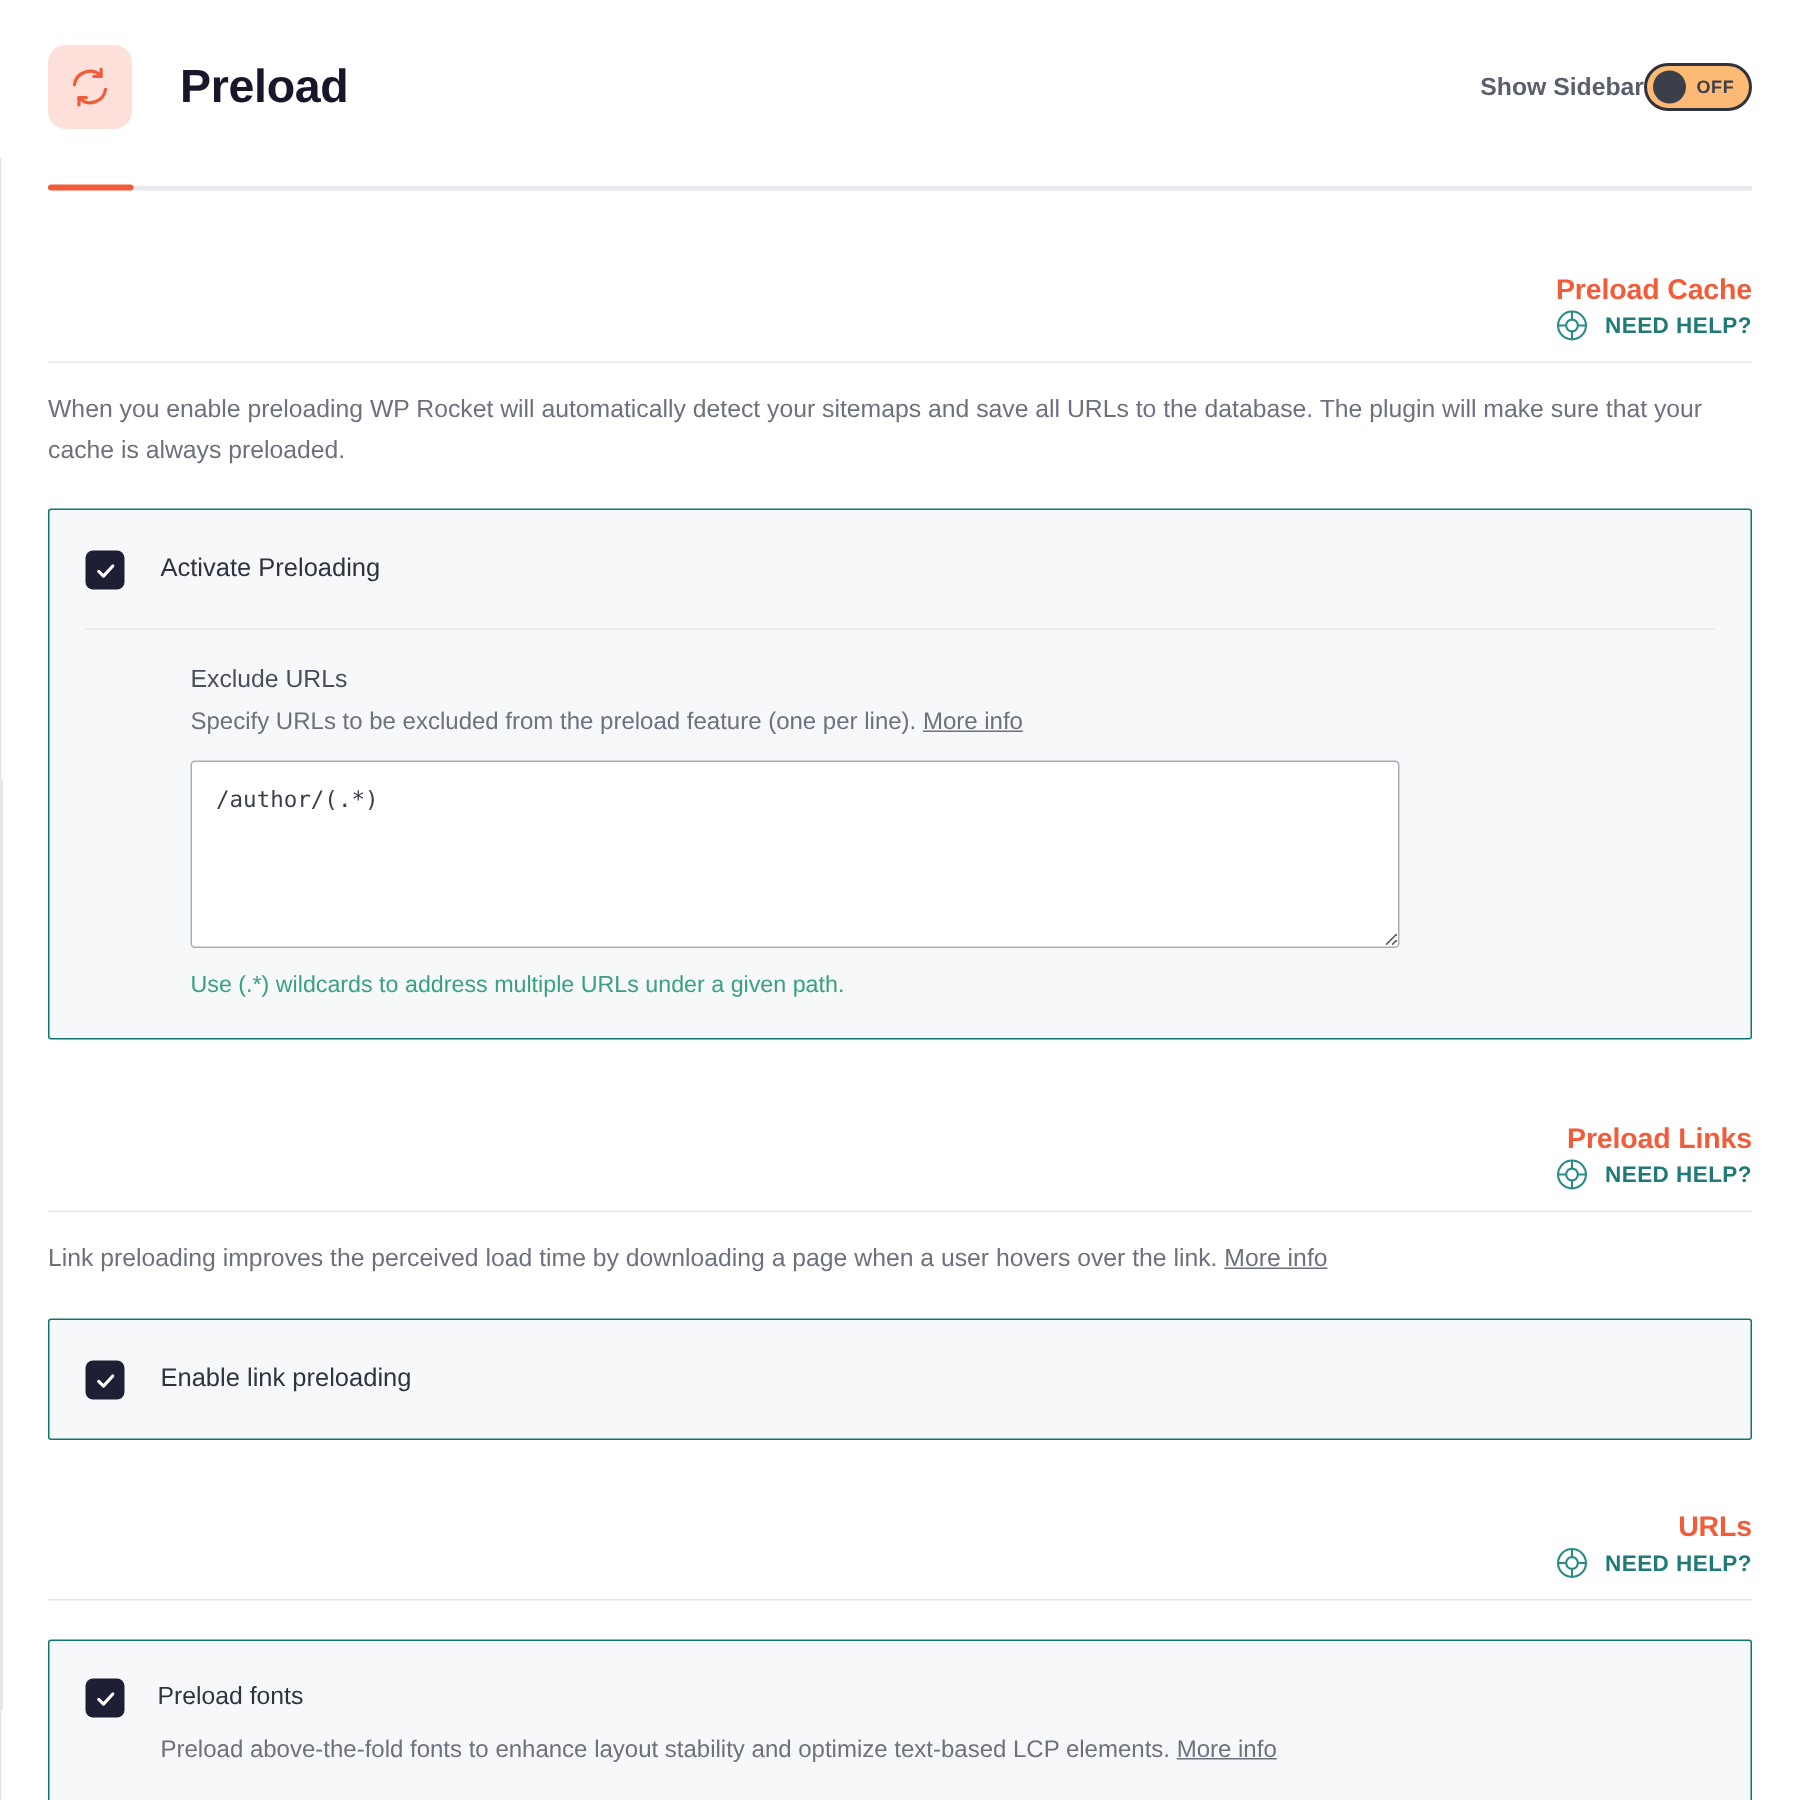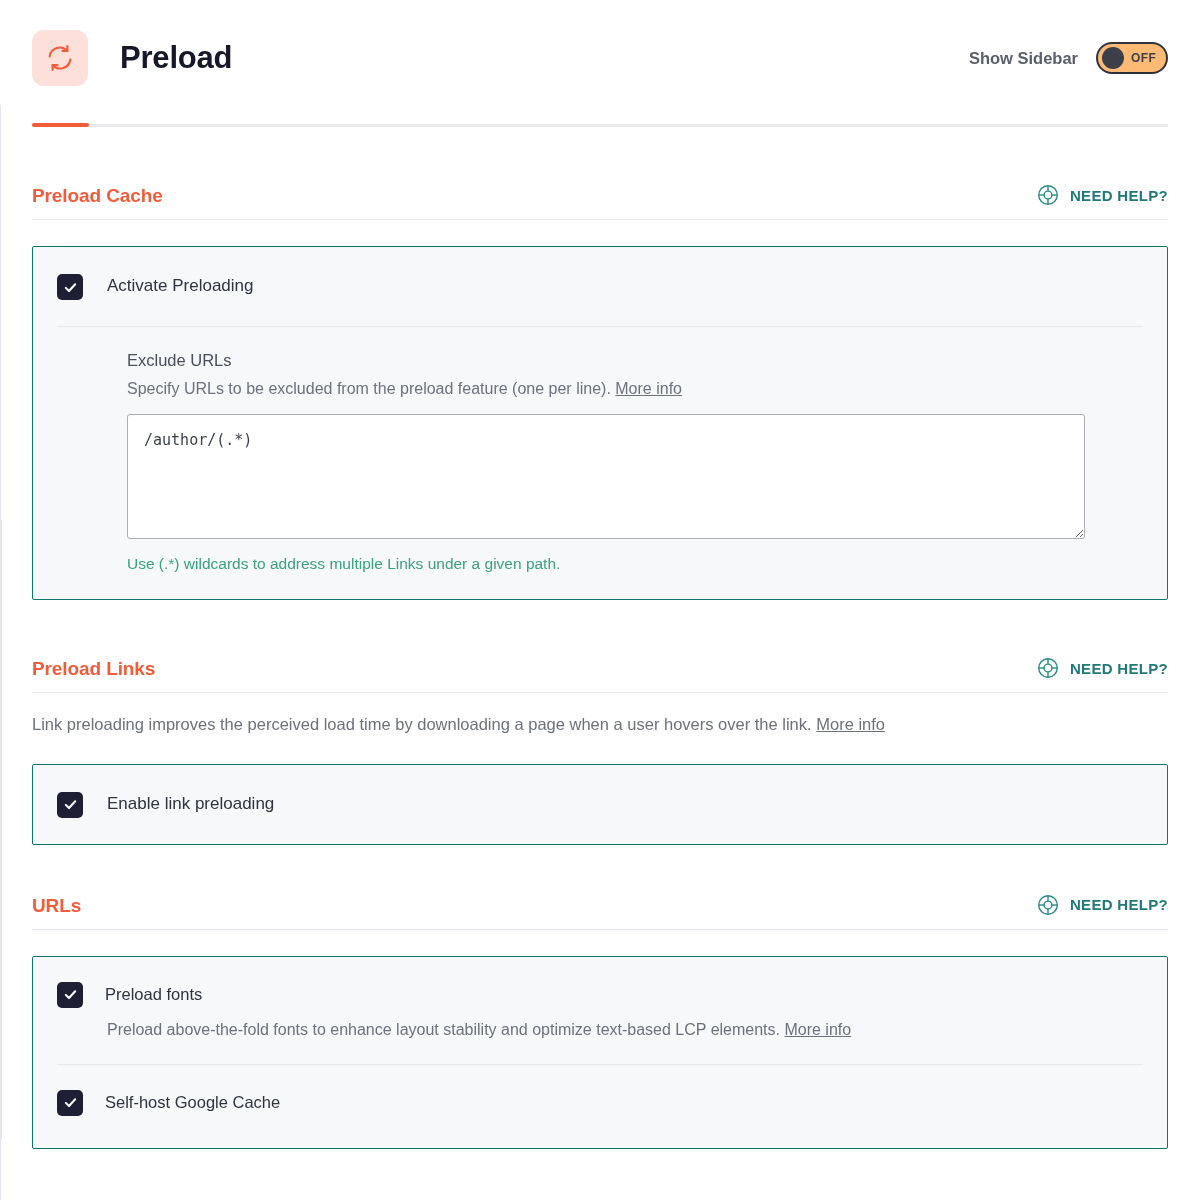--- a/index.html
+++ b/index.html
@@ -63,21 +63,20 @@
     font-size: 31px;
     font-weight: bold;
     color: #16172b;
     margin-left: 32px;
     letter-spacing: -0.2px;
   }
   .header-right {
     margin-left: auto;
     display: flex;
     align-items: center;
-    gap: 18px;
     justify-content: center;
   }
   .sidebar-label {
     font-size: 16.5px;
     font-weight: bold;
     color: #5b5f6b;
   }
   .toggle {
     width: 72px;
     height: 32px;
@@ -125,20 +124,21 @@
   
   .section {
     margin-top: 56px;
   }
   .section.tight { margin-top: 48px; }
   .section-head {
     display: flex;
     align-items: flex-end;
     justify-content: space-between;
     padding-bottom: 12px;
+    flex-direction: column;
   }
   .section-title {
     font-size: 19px;
     font-weight: bold;
     color: #f25c3b;
     letter-spacing: -0.1px;
   }
   .need-help {
     display: flex;
     align-items: center;
@@ -222,21 +222,21 @@
     color: #4a4e59;
     margin: 0 0 10px 0;
   }
   .sub-desc {
     font-size: 16px;
     color: #6d717c;
     margin: 0 0 16px 0;
   }
   textarea.excl {
     display: block;
-    width: 958px;
+    width: 806px;
     height: 125px;
     border: 1px solid #a9adb6;
     border-radius: 3px;
     background: #ffffff;
     padding: 14px 16px;
     font-family: "DejaVu Sans Mono", "Liberation Mono", monospace;
     font-size: 15px;
     color: #3b3f4a;
     resize: vertical;
     line-height: 1.5;
@@ -301,20 +301,21 @@
           <line x1="12" y1="2.7" x2="12" y2="8.1"></line>
           <line x1="12" y1="15.9" x2="12" y2="21.3"></line>
           <line x1="2.7" y1="12" x2="8.1" y2="12"></line>
           <line x1="15.9" y1="12" x2="21.3" y2="12"></line>
         </svg>
         <span class="need-help-text">NEED HELP?</span>
       </div>
     </div>
     <div class="section-rule"></div>
 
+    <p class="section-desc">When you enable preloading WP Rocket will automatically detect your sitemaps and save all URLs to the database. The plugin will make sure that your cache is always preloaded.</p>
 
     <div class="card">
       <div class="row">
         <div class="row-inner">
           <div class="checkbox">
             <svg width="15" height="15" viewBox="0 0 16 16" fill="none" stroke="#ffffff" stroke-width="2.2" stroke-linecap="round" stroke-linejoin="round">
               <polyline points="3,8.4 6.4,11.8 13,4.6"></polyline>
             </svg>
           </div>
           <span class="cb-label">Activate Preloading</span>
@@ -323,21 +324,21 @@
 
       <div class="row-divider"></div>
 
       <div class="sub-block">
         <div class="sub-title">Exclude URLs</div>
         <div class="sub-desc">
           <span>Specify URLs to be excluded from the preload feature (one per line).</span>
           <span class="more-info">More info</span>
         </div>
         <textarea class="excl" style="">/author/(.*)</textarea>
-        <div class="hint">Use (.*) wildcards to address multiple Links under a given path.</div>
+        <div class="hint">Use (.*) wildcards to address multiple URLs under a given path.</div>
       </div>
     </div>
   </div>
 
   <div class="section">
     <div class="section-head">
       <div class="section-title">Preload Links</div>
       <div class="need-help">
         <svg width="24" height="24" viewBox="0 0 24 24" fill="none" stroke="#2a8b86" stroke-width="1.4">
           <circle cx="12" cy="12" r="9.3"></circle>

